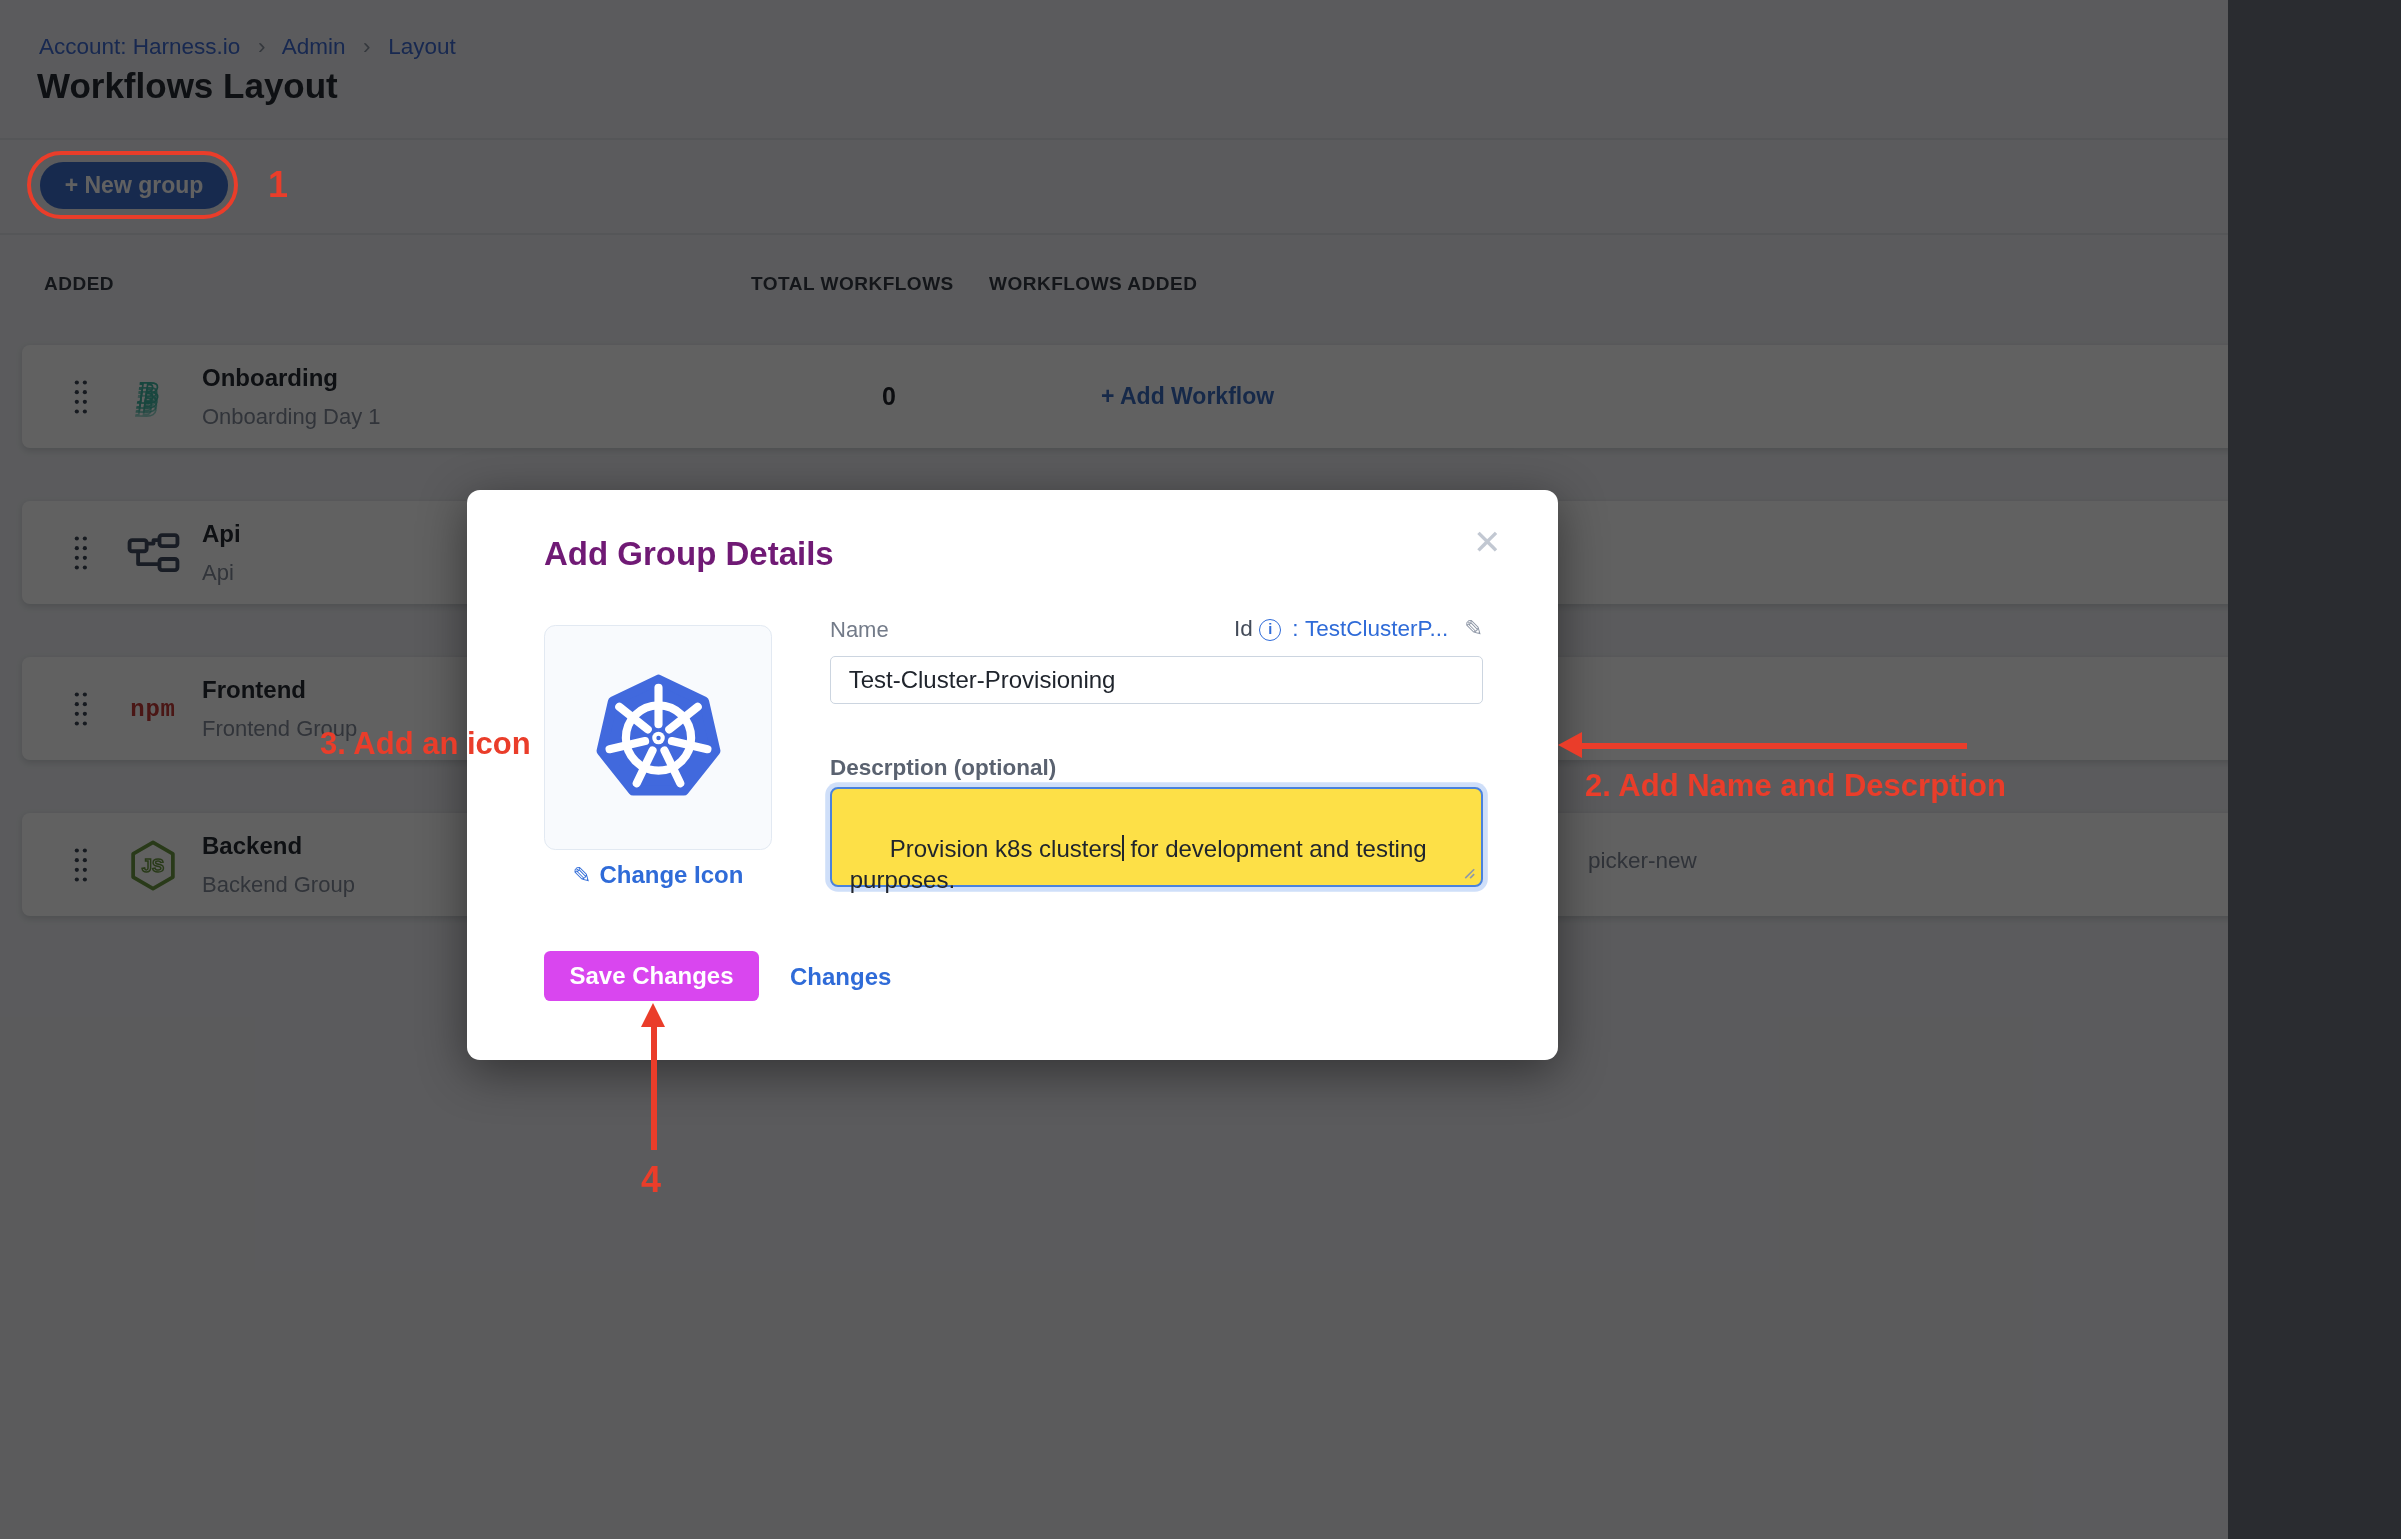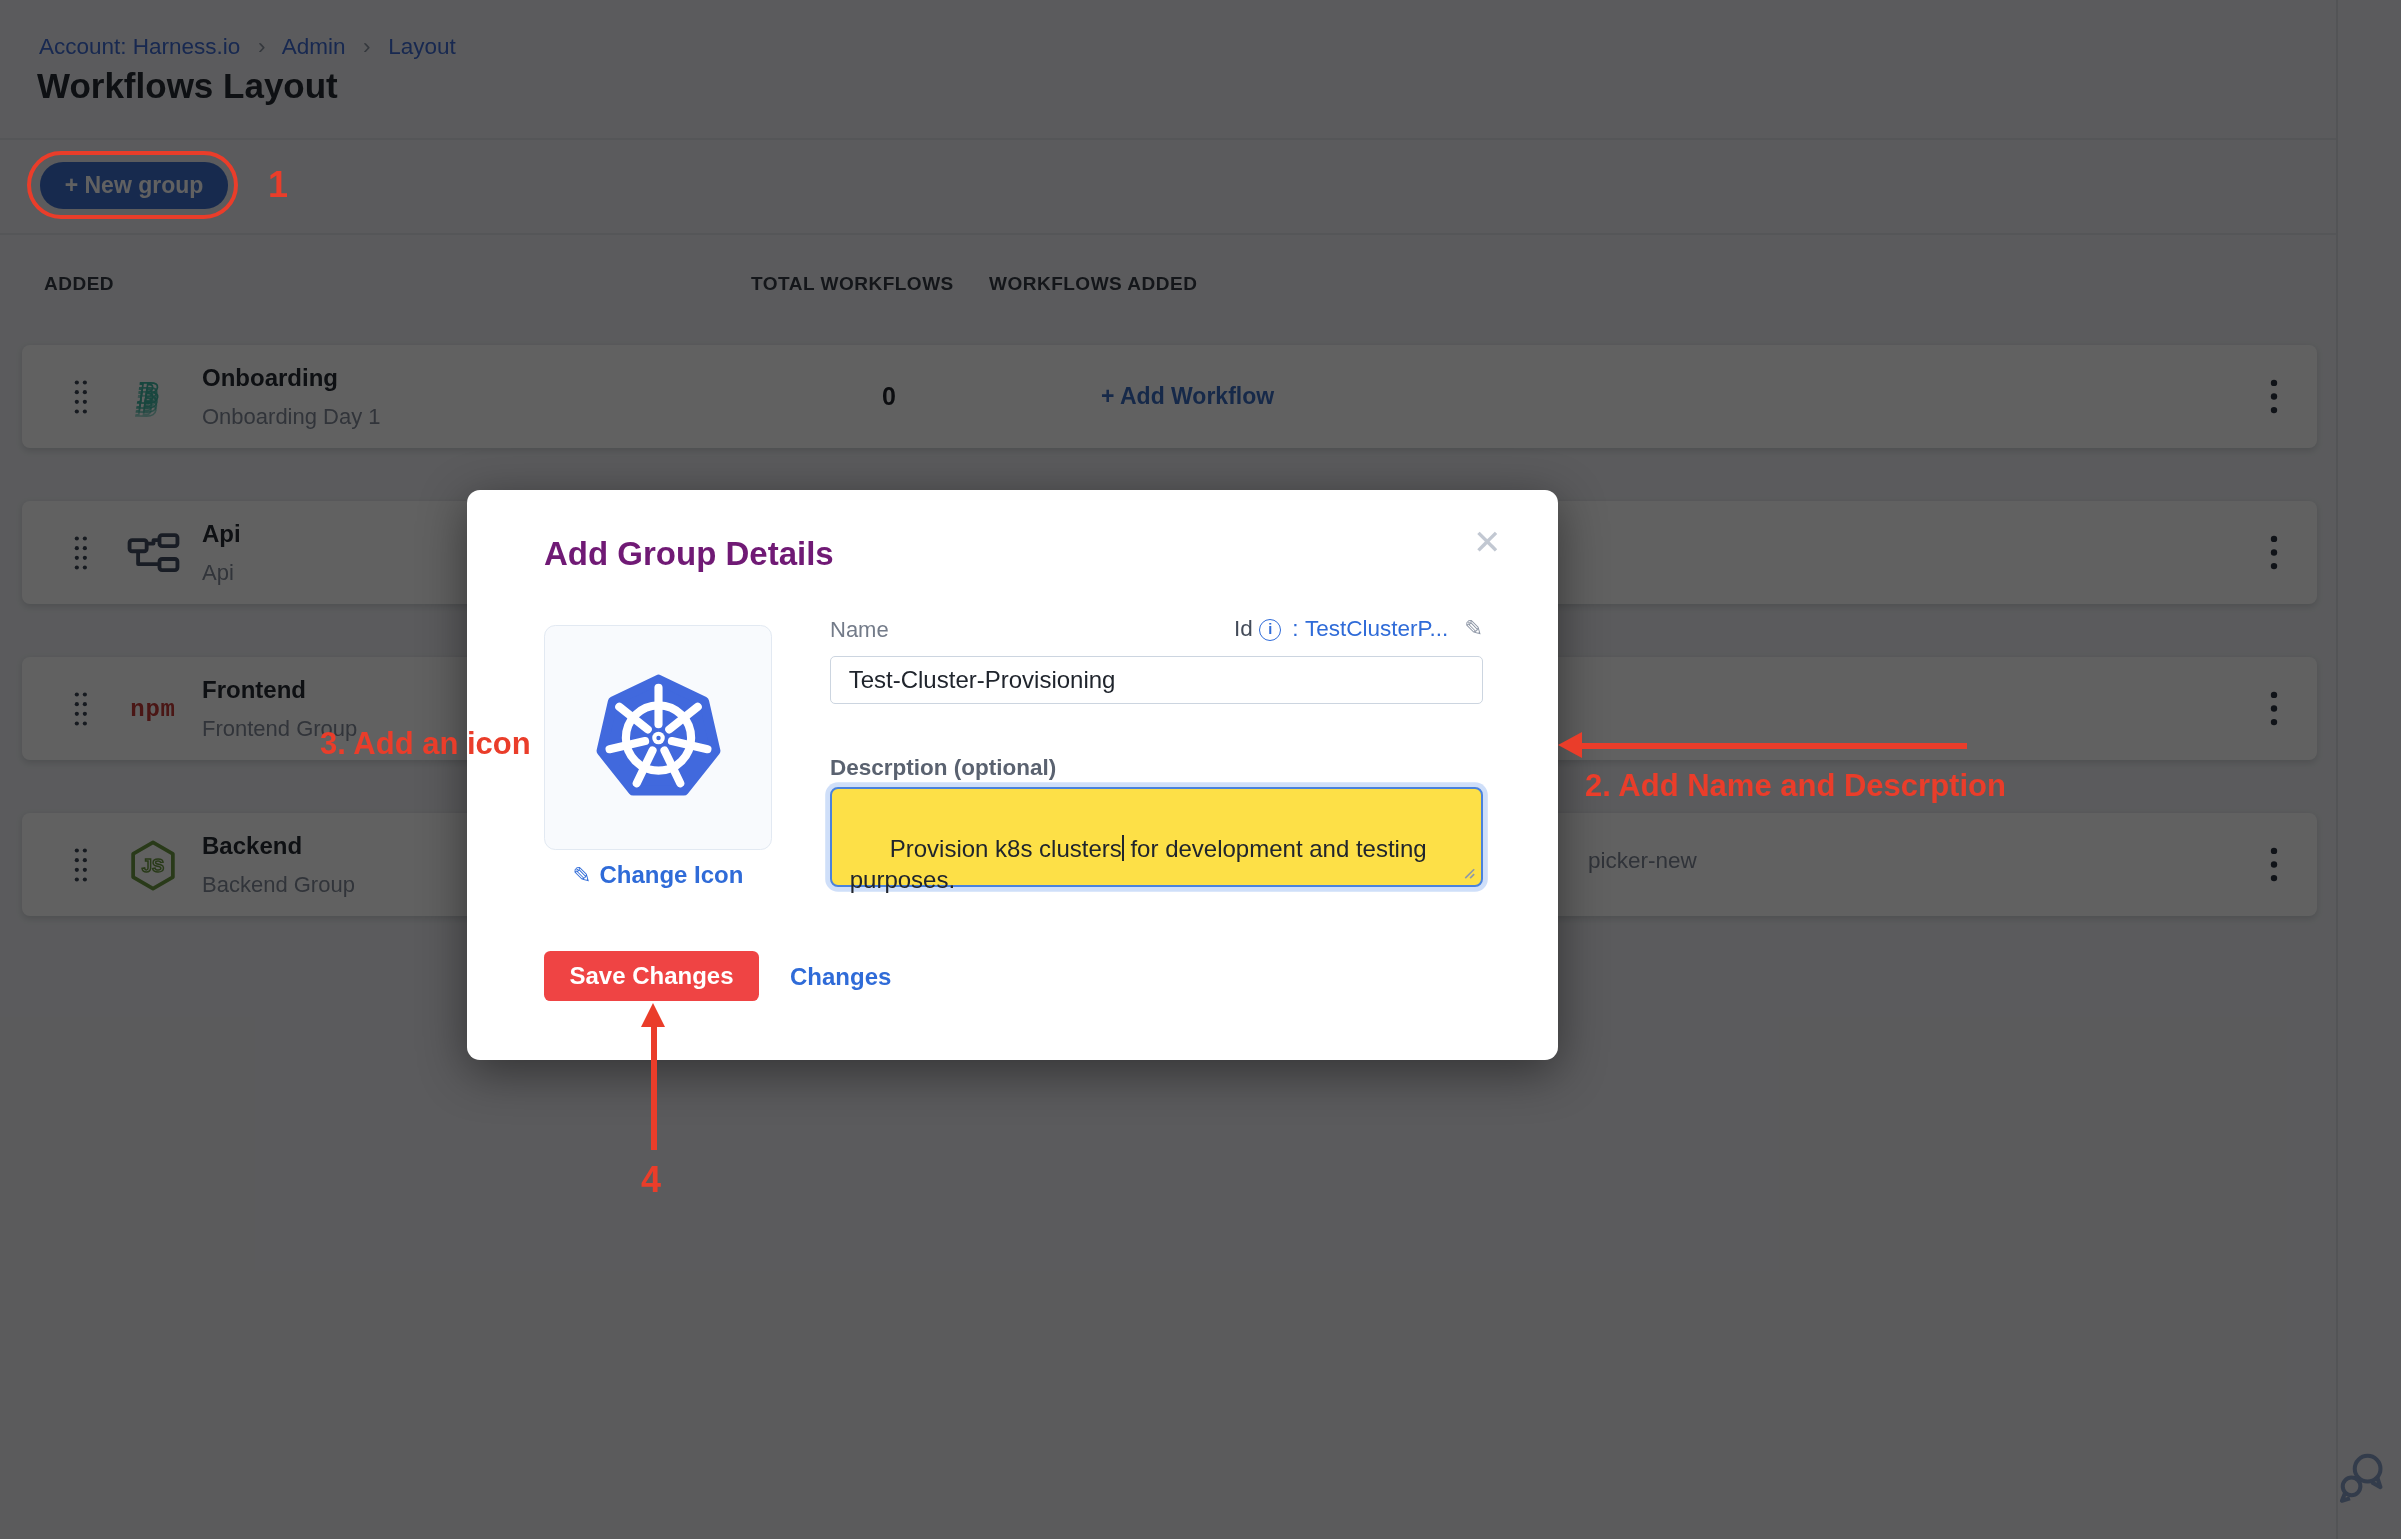--- a/index.html
+++ b/index.html
@@ -1,18 +1,18 @@
 <!DOCTYPE html>
 <html style="font-size:13px"><head>
 <meta charset="utf-8">
 <style>
   * { margin:0; padding:0; box-sizing:border-box; }
   html,body { background:#2a2c30; }
   .screen {
-    position:relative; width:2401px; height:1540px; overflow:hidden;
+    position:relative; width:2228px; height:1540px; overflow:hidden;
     font-family:"Liberation Sans", sans-serif; background:#eef0f3;
   }
   .abs { position:absolute; }
 
   
   .breadcrumb { left:39px; top:34px; font-size:22.5px; color:#3f6bd3; }
   .breadcrumb .crumb { color:#3f6bd3; cursor:pointer; }
   .breadcrumb .sep { color:#8b93a1; margin:0 11.3px; }
   .page-title { left:37px; top:66px; font-size:35px; font-weight:bold; color:#262b33; }
   .hdivider { left:0; width:2337px; height:1.6px; background:#dfe2e7; }
@@ -77,21 +77,21 @@
   .desc-area {
     left:363px; top:297px; width:653px; height:100px; border:2.4px solid #4a82dc; border-radius:8px;
     background:#fde047; box-shadow:0 0 0 4.8px rgba(130,170,240,.38);
     font-size:24px; color:#20252d; line-height:31px; padding:13px 17.7px; white-space:pre-wrap; cursor:text;
   }
   .caret { display:inline-block; width:2px; height:26px; background:#20252d; vertical-align:-4px; }
   .resize-grip { right:6.4px; bottom:5.6px; }
 
   .save-btn {
     left:77px; top:461px; width:215px; height:50px; border-radius:6.4px; border:none;
-    background:#ef4444; color:#ffffff; font-size:24px; font-weight:bold; cursor:pointer;
+    background:#d946ef; color:#ffffff; font-size:24px; font-weight:bold; cursor:pointer;
     display:flex; align-items:center; justify-content:center;
   }
   .cancel-btn { left:323px; top:473px; font-size:24px; font-weight:bold; color:#2f6bd8; cursor:pointer; }
 
   
   .ann { z-index:30; color:#ea3d2a; font-weight:bold; }
   .ann-ring { left:27px; top:151px; width:211px; height:68px; border:4.8px solid #ea3d2a; border-radius:35px; z-index:30; }
   .ann-1 { left:268px; top:164px; font-size:36px; }
   .ann-3 { left:320px; top:726px; font-size:31px; }
   .ann-2 { left:1585px; top:768px; font-size:31px; }

